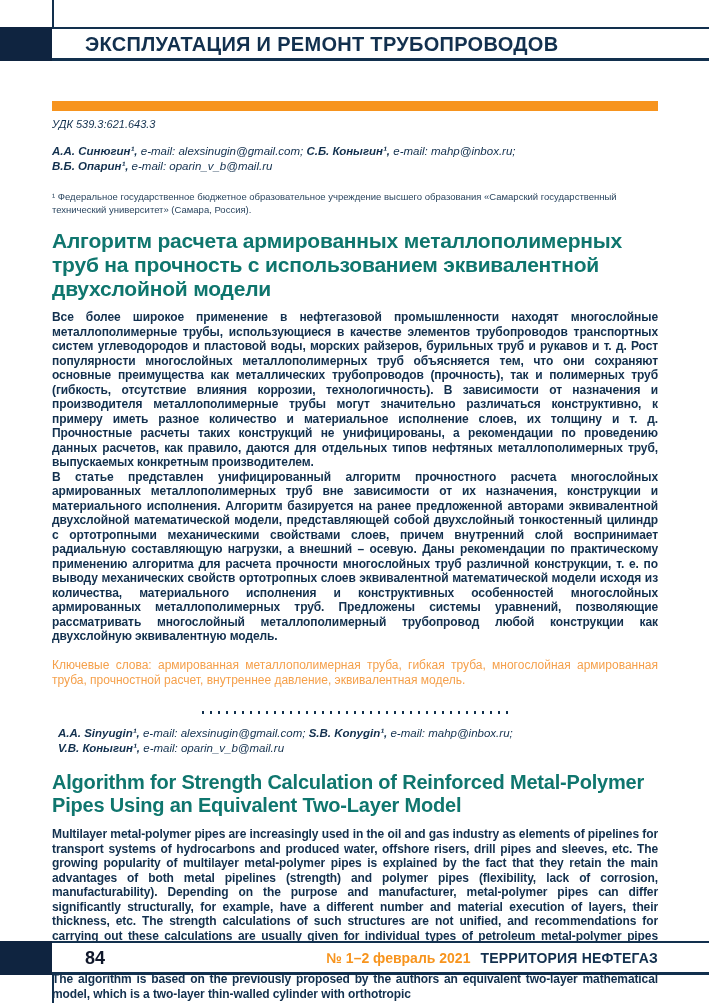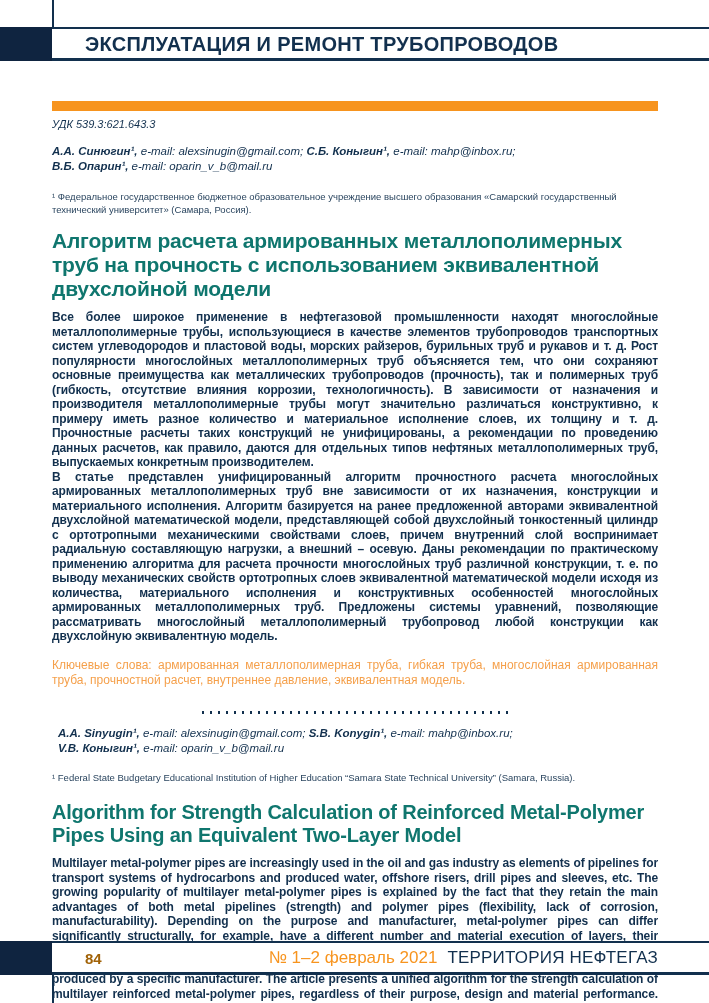--- a/index.html
+++ b/index.html
@@ -79,25 +79,25 @@
   
   .footer-band {
     position: absolute; top: 941px; left: 0; width: 709px; height: 34px;
     background: #ffffff;
     border-top: 2px solid #12304e;
     border-bottom: 3px solid #12304e;
   }
   .footer-band .band-square { top: -2px; height: 34px; }
   .page-number {
     position: absolute; left: 85px; top: 50%; transform: translateY(-50%);
-    font-size: 15px; font-weight: bold; color: #a16207;
+    font-size: 18px; font-weight: bold; color: #0f172a;
   }
   .footer-right {
     position: absolute; right: 51px; top: 50%; transform: translateY(-50%);
-    font-size: 17px; font-weight: normal; white-space: nowrap;
+    font-size: 14px; font-weight: bold; white-space: nowrap;
   }
   .issue-label { color: #f7941e; margin-right: 10px; }
   .journal-label { color: #12304e; letter-spacing: 0.2px; }
 </style>
 </head>
 <body>
 
 <div class="page">
 
   <div class="vline-top"></div>
@@ -120,21 +120,20 @@
 
     <p class="abstract">Все более широкое применение в нефтегазовой промышленности находят многослойные металлополимерные трубы, использующиеся в качестве элементов трубопроводов транспортных систем углеводородов и пластовой воды, морских райзеров, бурильных труб и рукавов и т. д. Рост популярности многослойных металлополимерных труб объясняется тем, что они сохраняют основные преимущества как металлических трубопроводов (прочность), так и полимерных труб (гибкость, отсутствие влияния коррозии, технологичность). В зависимости от назначения и производителя металлополимерные трубы могут значительно различаться конструктивно, к примеру иметь разное количество и материальное исполнение слоев, их толщину и т. д. Прочностные расчеты таких конструкций не унифицированы, а рекомендации по проведению данных расчетов, как правило, даются для отдельных типов нефтяных металлополимерных труб, выпускаемых конкретным производителем.</p>
     <p class="abstract">В статье представлен унифицированный алгоритм прочностного расчета многослойных армированных металлополимерных труб вне зависимости от их назначения, конструкции и материального исполнения. Алгоритм базируется на ранее предложенной авторами эквивалентной двухслойной математической модели, представляющей собой двухслойный тонкостенный цилиндр с ортотропными механическими свойствами слоев, причем внутренний слой воспринимает радиальную составляющую нагрузки, а внешний – осевую. Даны рекомендации по практическому применению алгоритма для расчета прочности многослойных труб различной конструкции, т. е. по выводу механических свойств ортотропных слоев эквивалентной математической модели исходя из количества, материального исполнения и конструктивных особенностей многослойных армированных металлополимерных труб. Предложены системы уравнений, позволяющие рассматривать многослойный металлополимерный трубопровод любой конструкции как двухслойную эквивалентную модель.</p>
 
     <p class="keywords">Ключевые слова: армированная металлополимерная труба, гибкая труба, многослойная армированная труба, прочностной расчет, внутреннее давление, эквивалентная модель.</p>
 
     <div class="dots"></div>
 
     <p class="authors authors-en"><b>A.A. Sinyugin¹,</b><span> e-mail: alexsinugin@gmail.com; </span><b>S.B. Konygin¹,</b><span> e-mail: mahp@inbox.ru;</span><br><b>V.B. Коныгин¹,</b><span> e-mail: oparin_v_b@mail.ru</span></p>
 
-    <p class="footnote">¹ Federal State Budgetary Educational Institution of Higher Education “Samara State Technical University” (Samara, Russia).</p>
 
     <h1 class="title title-en">Algorithm for Strength Calculation of Reinforced Metal-Polymer Pipes Using an Equivalent Two-Layer Model</h1>
 
     <p class="abstract abstract-en">Multilayer metal-polymer pipes are increasingly used in the oil and gas industry as elements of pipelines for transport systems of hydrocarbons and produced water, offshore risers, drill pipes and sleeves, etc. The growing popularity of multilayer metal-polymer pipes is explained by the fact that they retain the main advantages of both metal pipelines (strength) and polymer pipes (flexibility, lack of corrosion, manufacturability). Depending on the purpose and manufacturer, metal-polymer pipes can differ significantly structurally, for example, have a different number and material execution of layers, their thickness, etc. The strength calculations of such structures are not unified, and recommendations for carrying out these calculations are usually given for individual types of petroleum metal-polymer pipes produced by a specific manufacturer. The article presents a unified algorithm for the strength calculation of multilayer reinforced metal-polymer pipes, regardless of their purpose, design and material performance. The algorithm is based on the previously proposed by the authors an equivalent two-layer mathematical model, which is a two-layer thin-walled cylinder with orthotropic</p>
   </main>
 
   <footer class="footer-band">
     <div class="band-square"></div>
     <span class="page-number">84</span>
     <span class="footer-right"><span class="issue-label">№ 1–2 февраль 2021</span><span class="journal-label">ТЕРРИТОРИЯ НЕФТЕГАЗ</span></span>

